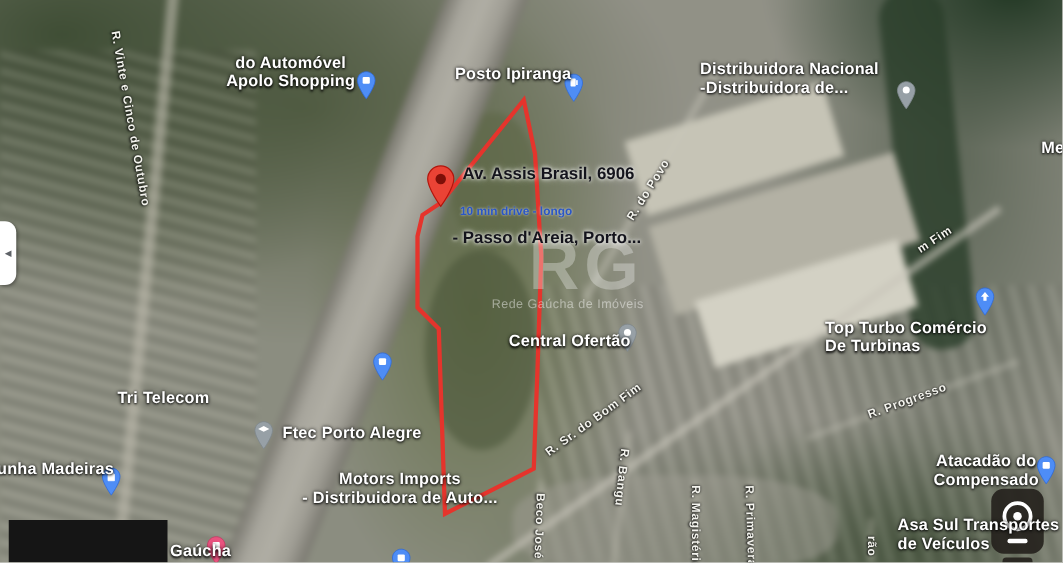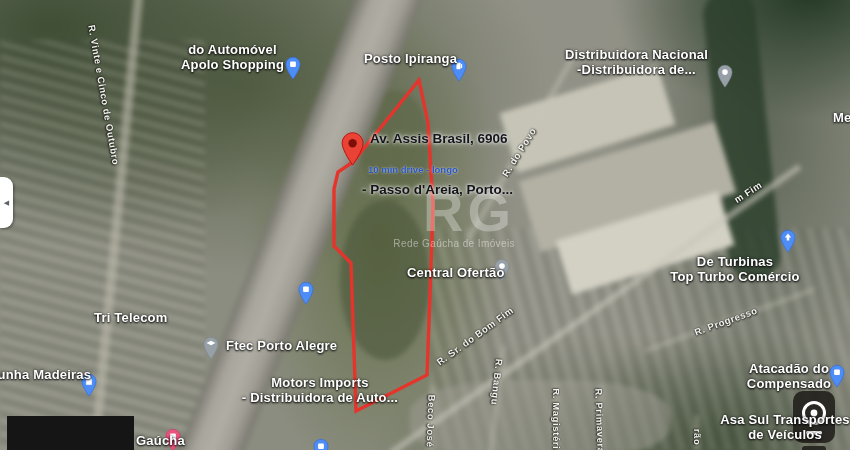--- a/index.html
+++ b/index.html
@@ -37,21 +37,21 @@
   .road-rao{left:695px;top:415px;height:35px;}
   .wh1{left:505px;top:88px;width:165px;height:62px;transform:rotate(-17deg);background:#c6c4b6;}
   .wh2{left:525px;top:150px;width:205px;height:74px;transform:rotate(-17deg);background:#b3b1a4;}
   .wh3{left:560px;top:215px;width:170px;height:56px;transform:rotate(-17deg);background:#d3d1c4;}
   .trees-col{left:716px;top:-10px;width:52px;height:290px;transform:rotate(-6deg);background:rgba(42,62,42,.8);border-radius:24px;}
   .patch1{left:340px;top:200px;width:90px;height:160px;background:rgba(72,84,56,.55);border-radius:50%;}
   .patch2{left:360px;top:90px;width:70px;height:110px;background:rgba(90,100,66,.5);border-radius:50%;}
   .patch3{left:410px;top:380px;width:260px;height:80px;background:rgba(160,158,148,.5);border-radius:40%;}
   .poi{position:absolute;color:#fff;font-size:13px;font-weight:bold;line-height:15px;
        text-shadow:0 1px 2px rgba(0,0,0,.95),0 0 3px rgba(0,0,0,.8);white-space:nowrap;letter-spacing:.2px;}
-  .center{text-align:center;} .right{text-align:center;}
+  .center{text-align:center;} .right{text-align:left;}
   .street{position:absolute;color:#f4f4ee;font-size:9.5px;font-weight:bold;letter-spacing:.6px;white-space:nowrap;
        text-shadow:0 1px 2px rgba(0,0,0,.9),0 0 2px rgba(0,0,0,.8);transform-origin:center;}
   .addr{position:absolute;font-size:13.5px;font-weight:bold;color:#14141c;white-space:nowrap;
        text-shadow:0 0 3px rgba(255,255,255,.95),0 0 6px rgba(255,255,255,.7);}
   .eta{position:absolute;font-size:9.5px;font-weight:bold;color:#2a56c6;white-space:nowrap;filter:blur(.5px);
        text-shadow:0 0 2px rgba(255,255,255,.8);}
   #watermark{position:absolute;left:345px;top:186px;width:170px;text-align:right;pointer-events:none;}
   #watermark .logo{font-size:56px;font-weight:bold;letter-spacing:4px;color:rgba(250,250,250,.32);line-height:52px;}
   #watermark .sub{font-size:10px;color:rgba(255,255,255,.45);margin-top:0;letter-spacing:.4px;}
   #ctrl{position:absolute;left:0;top:177px;width:13px;height:51px;background:#fff;border-radius:0 9px 9px 0;
@@ -169,22 +169,22 @@
     <div>Apolo Shopping</div>
   </div>
   <div class="poi" style="left:364px;top:51px;">Posto Ipiranga</div>
   <div class="poi right" style="left:560px;top:47px;width:153px;">
     <div>Distribuidora Nacional</div>
     <div>-Distribuidora de...</div>
   </div>
   <div class="poi" style="left:833px;top:110px;text-align:center;">Me</div>
   <div class="poi" style="left:407px;top:265px;">Central Ofertão</div>
   <div class="poi right" style="left:660px;top:254px;width:150px;">
+    <div>Top Turbo Comércio</div>
     <div>De Turbinas</div>
-    <div>Top Turbo Comércio</div>
   </div>
   <div class="poi center" style="left:714px;top:361px;width:150px;">
     <div>Atacadão do</div>
     <div>Compensado</div>
   </div>
   <div class="poi right" style="left:718px;top:412px;width:134px;">
     <div>Asa Sul Transportes</div>
     <div>de Veículos</div>
   </div>
   <div class="poi" style="left:94px;top:310px;">Tri Telecom</div>

